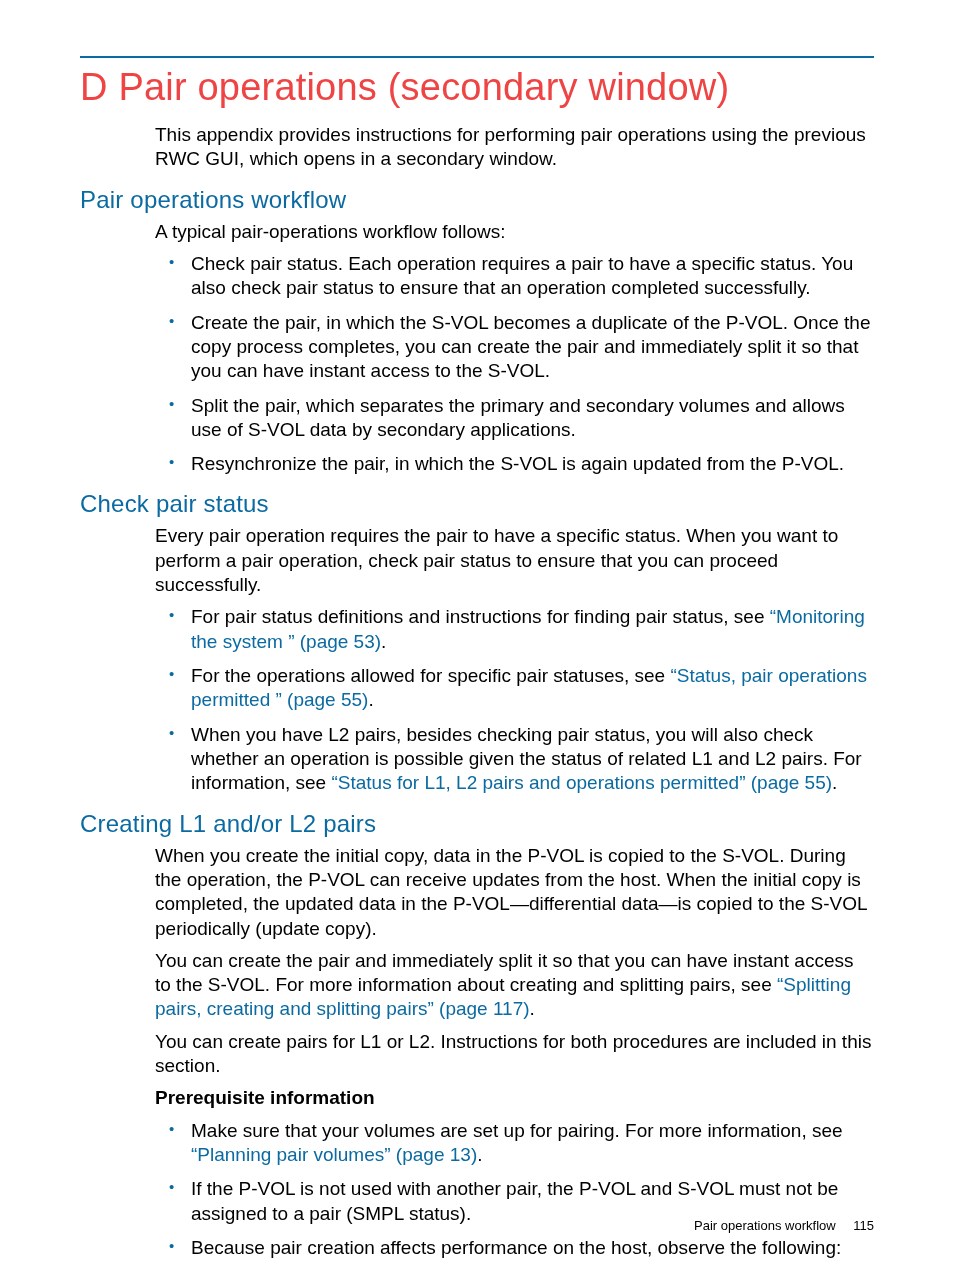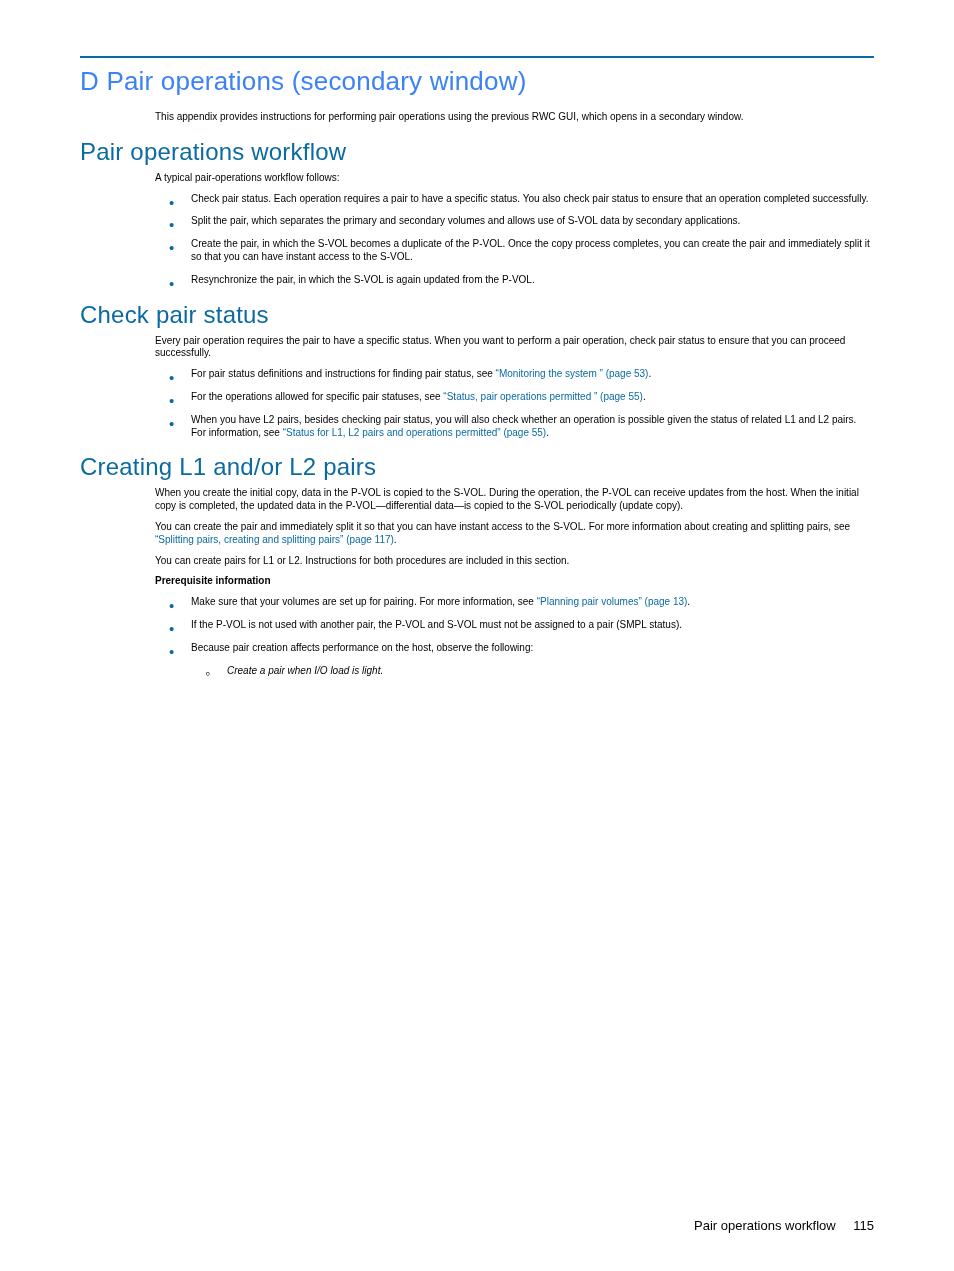--- a/index.html
+++ b/index.html
@@ -13,37 +13,37 @@
   }
   .page {
     padding: 56px 80px 40px 80px;
   }
   .rule {
     border: none;
     border-top: 2px solid #0a6aa1;
     margin-bottom: 8px;
   }
   h1.appendix-title {
-    color: #3b82f6;
+    color: #ef4444;
     font-weight: 300;
-    font-size: 26px;
+    font-size: 38px;
     letter-spacing: 0.2px;
     margin-bottom: 14px;
   }
   h2.section-title {
     color: #0a6aa1;
     font-weight: 300;
     font-size: 24px;
     margin-top: 14px;
     margin-bottom: 6px;
     letter-spacing: 0.2px;
   }
   .body-block {
     padding-left: 75px;
-    font-size: 10px;
+    font-size: 19px;
     line-height: 1.28;
     font-weight: 300;
   }
   .body-block p { margin-bottom: 8px; }
   .body-block strong { font-weight: 600; text-align: center; }
   ul.bullets {
     list-style: none;
     padding-left: 36px;
     margin-top: 2px;
     margin-bottom: 6px;
@@ -103,22 +103,22 @@
 
   <div class="body-block">
     <p>This appendix provides instructions for performing pair operations using the previous RWC GUI, which opens in a secondary window.</p>
   </div>
 
   <h2 class="section-title">Pair operations workflow</h2>
   <div class="body-block">
     <p>A typical pair-operations workflow follows:</p>
     <ul class="bullets">
       <li>Check pair status. Each operation requires a pair to have a specific status. You also check pair status to ensure that an operation completed successfully.</li>
+      <li>Create the pair, in which the S-VOL becomes a duplicate of the P-VOL. Once the copy process completes, you can create the pair and immediately split it so that you can have instant access to the S-VOL.</li>
       <li>Split the pair, which separates the primary and secondary volumes and allows use of S-VOL data by secondary applications.</li>
-      <li>Create the pair, in which the S-VOL becomes a duplicate of the P-VOL. Once the copy process completes, you can create the pair and immediately split it so that you can have instant access to the S-VOL.</li>
       <li>Resynchronize the pair, in which the S-VOL is again updated from the P-VOL.</li>
     </ul>
   </div>
 
   <h2 class="section-title">Check pair status</h2>
   <div class="body-block">
     <p>Every pair operation requires the pair to have a specific status. When you want to perform a pair operation, check pair status to ensure that you can proceed successfully.</p>
     <ul class="bullets">
       <li>
         <span>For pair status definitions and instructions for finding pair status, see </span><a class="xref" href="#">“Monitoring the system ” (page 53)</a><span>.</span>

